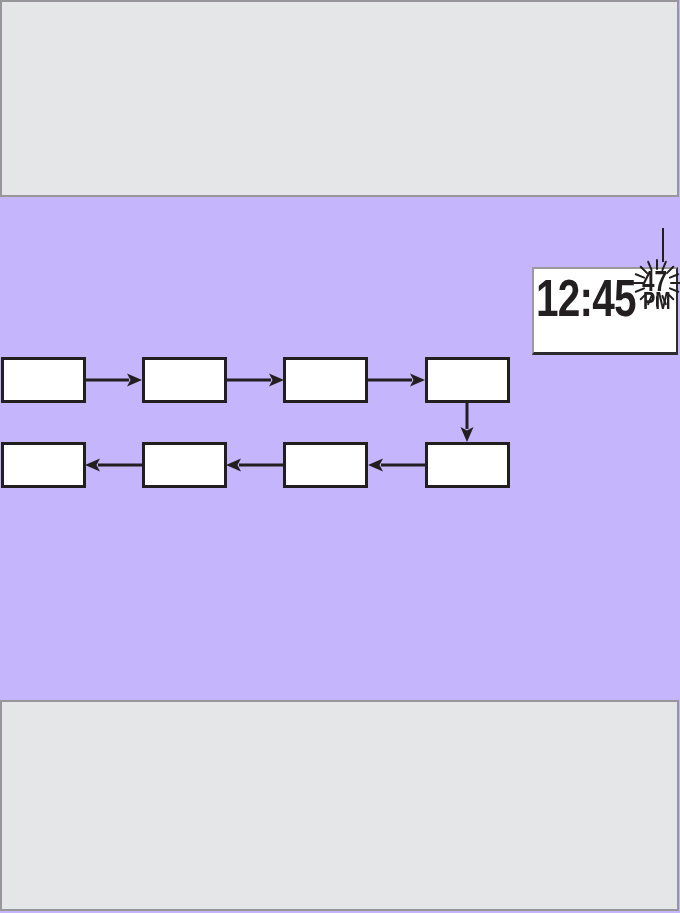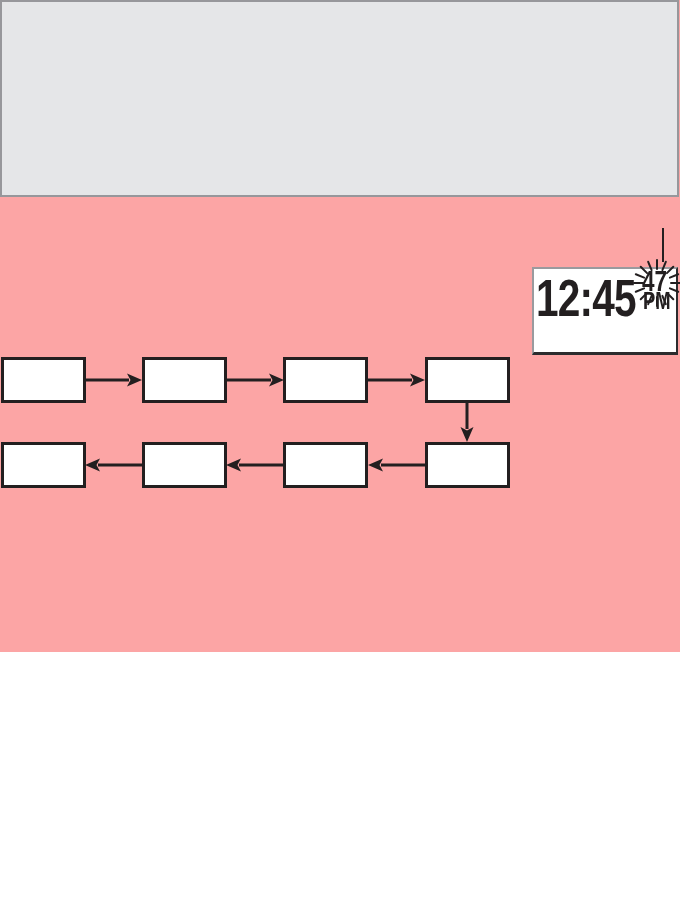--- a/index.html
+++ b/index.html
@@ -1,20 +1,20 @@
 <!DOCTYPE html>
 <html><head>
 <meta charset="utf-8">
 <style>
   html, body { margin: 0; padding: 0; background: #ffffff; }
   #canvas {
     position: relative;
     width: 680px;
-    height: 652px;
-    background: #fca5a5;
+    height: 913px;
+    background: #c4b5fd;
     overflow: hidden;
     font-family: "Liberation Sans", sans-serif;
   }
 
   
   .panel {
     position: absolute;
     box-sizing: border-box;
     background: #e5e6e8;
     border: 2px solid #97979b;

